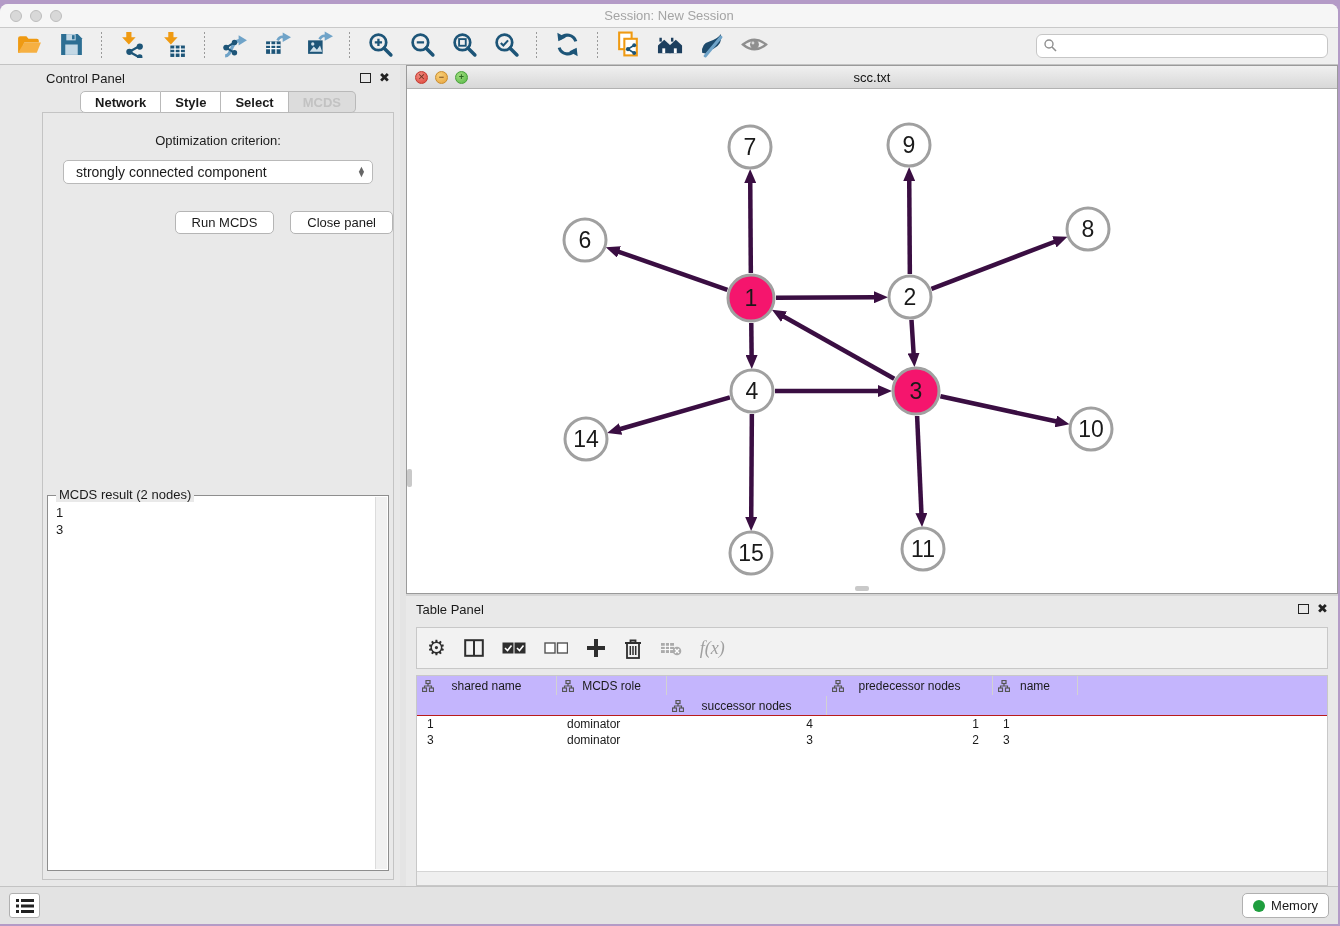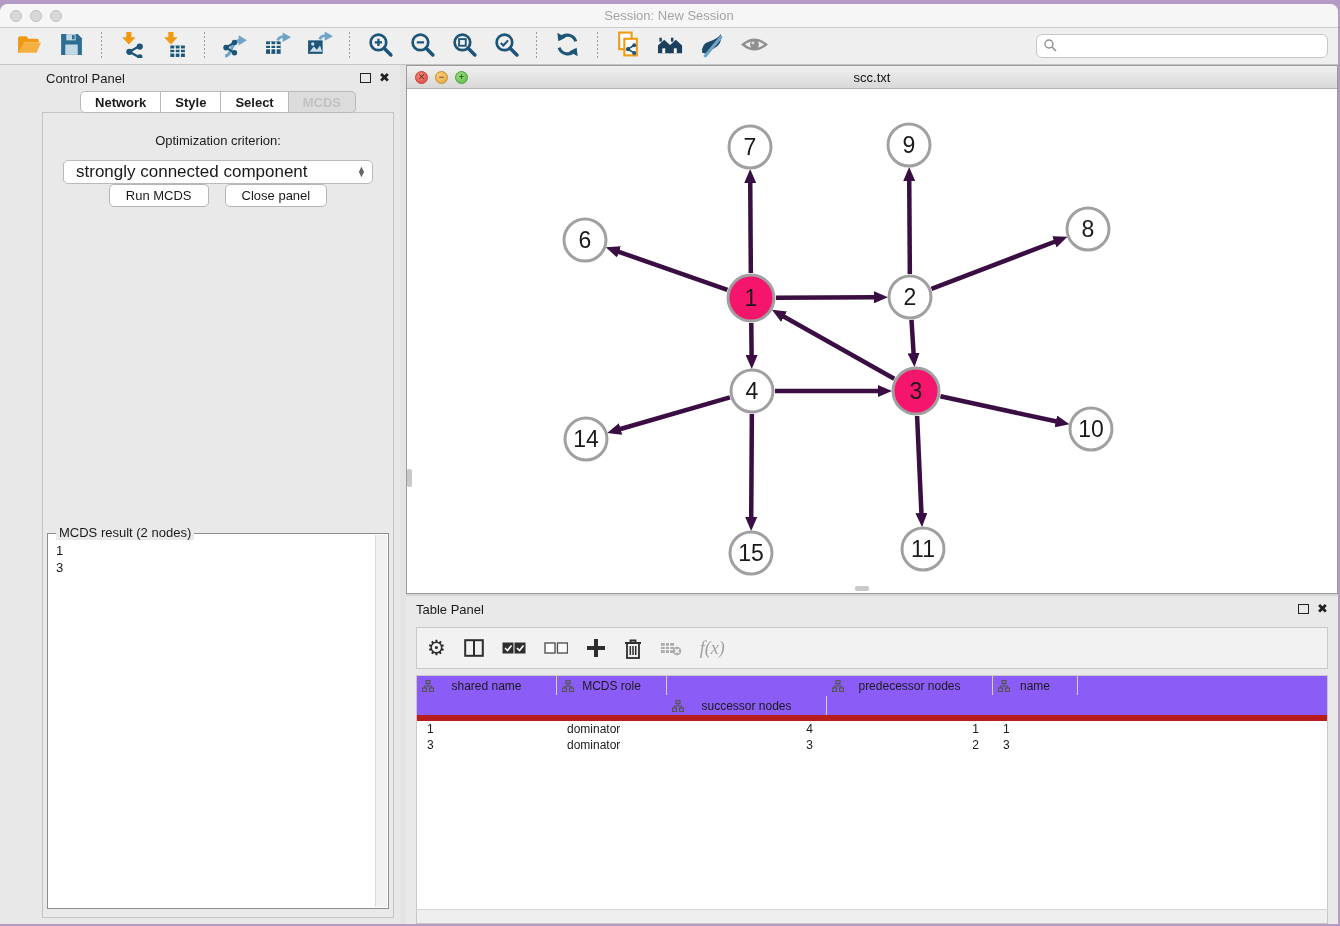--- a/index.html
+++ b/index.html
@@ -43,23 +43,23 @@
           border:1px solid #b9b9b9; border-left:none; font-size:13px; font-weight:bold; }
   .ctab:first-child { border-left:1px solid #b9b9b9; border-radius:5px 0 0 5px; }
   .ctab:last-child { border-radius:0 5px 5px 0; }
   .ctab.active { background:#dcdcdc; color:#c2c2c2; }
 
   .cp-body { flex:1 1 auto; margin:-1px 6px 6px 6px; border:1px solid #c4c4c4; background:#e9e9e9;
              display:flex; flex-direction:column; min-height:0; }
   .opt-label { text-align:center; margin-top:20px; font-size:13px; }
   .selectbox { margin:12px auto 0 auto; width:310px; height:24px; background:#fff; border:1px solid #b9b9b9;
                border-radius:5px; display:flex; align-items:center; padding:0 6px 0 12px; }
-  .selectbox .sel-val { flex:1; font-size:17px; }
+  .selectbox .sel-val { flex:1; font-size:14px; }
   .stepper { display:flex; flex-direction:column; align-items:center; line-height:5px; color:#666; font-size:9px; }
-  .btn-row { display:flex; justify-content:center; gap:16px; margin-top:0; }
+  .btn-row { display:flex; justify-content:flex-end; gap:16px; margin-top:27px; }
   .pushbtn { height:23px; padding:0 16px; background:#fff; border:1px solid #b5b5b5; border-radius:5px;
              font-size:13px; display:flex; align-items:center; }
   .result-box { margin:auto 4px 8px 4px; height:376px; border:1px solid #8e8e8e; background:#fff;
                 position:relative; flex:0 0 auto; }
   .result-legend { position:absolute; top:-9px; left:8px; background:#e9e9e9; padding:0 3px; font-size:13px; }
   .result-lines { padding:8px 6px 0 8px; font-size:13px; line-height:17px; }
   .result-scroll { position:absolute; top:1px; bottom:1px; right:1px; width:12px; background:#f1f1f1;
                    border-left:1px solid #dcdcdc; }
 
   .splitter { width:6px; background:#e4e4e4; flex:0 0 auto; }
@@ -86,21 +86,21 @@
 
   
   .table-panel { flex:1 1 auto; background:#e9e9e9; display:flex; flex-direction:column; min-height:0; }
   .tp-toolbar { margin:5px 10px 0 10px; height:42px; background:#f2f2f2; border:1px solid #c8c8c8;
                 display:flex; align-items:center; padding:0 10px; gap:18px; flex:0 0 auto; }
   .tp-icon { display:flex; align-items:center; justify-content:center; }
   .gear-glyph { font-family:"DejaVu Sans",sans-serif; font-size:21px; color:#2e2e2e; line-height:1; }
   .fx-glyph { font-family:"Liberation Serif","DejaVu Serif",serif; font-style:italic; font-size:18px; color:#9f9f9f; }
   .tp-tablebox { margin:6px 10px 0 10px; flex:1 1 auto; background:#fff; border:1px solid #c8c8c8;
                  display:flex; flex-direction:column; min-height:0; }
-  .tbl-header { display:flex; flex:0 0 auto; background:#8b5cf6; border-bottom:6px solid #b91c1c; }
+  .tbl-header { display:flex; flex:0 0 auto; background:#c4b5fd; border-bottom:1px solid #b91c1c; }
   .th { height:19px; display:flex; align-items:center; justify-content:center; gap:5px; font-size:12px;
         border-right:1px solid #d2d2d2; position:relative; }
   .th svg { position:absolute; left:5px; }
   .tbl-body { flex:1 1 auto; overflow:hidden; }
   .tr { display:flex; height:16px; align-items:center; }
   .td { font-size:12px; height:16px; line-height:16px; }
   .tbl-hscroll { height:14px; background:#efefef; border-top:1px solid #d5d5d5; flex:0 0 auto; }
   .tp-tabs { height:30px; display:flex; align-items:center; justify-content:center; flex:0 0 auto; }
   .ttab { height:22px; padding:0 14px; display:flex; align-items:center; background:#fff;
           border:1px solid #b9b9b9; border-left:none; font-size:13px; font-weight:bold; }
@@ -531,15 +531,33 @@
                   <div class="td" style="width: 166px; text-align: right; padding: 0px 14px 0px 0px;">2</div>
                   <div class="td" style="width: 85px; text-align: left; padding: 0px 0px 0px 10px;">3</div>
                 </div>
               </div>
             <div class="tbl-hscroll"></div>
           </div>
         </div>
       </div>
     </div>
 
+    <div class="statusbar">
+      <div class="list-btn">
+        <svg width="18" height="14" viewBox="0 0 18 14">
+            <g fill="#222">
+              <rect x="0" y="0" width="3" height="3"></rect>
+              <rect x="5" y="0" width="13" height="3"></rect>
+              <rect x="0" y="5.5" width="3" height="3"></rect>
+              <rect x="5" y="5.5" width="13" height="3"></rect>
+              <rect x="0" y="11" width="3" height="3"></rect>
+              <rect x="5" y="11" width="13" height="3"></rect>
+            </g>
+          </svg>
+      </div>
+      <div class="memory-btn">
+        <span class="mem-dot" id="mem-dot" style="background: rgb(30, 158, 62);"></span>
+        <span>Memory</span>
+      </div>
+    </div>
 
   </div>
 </div>
 
 </body></html>

